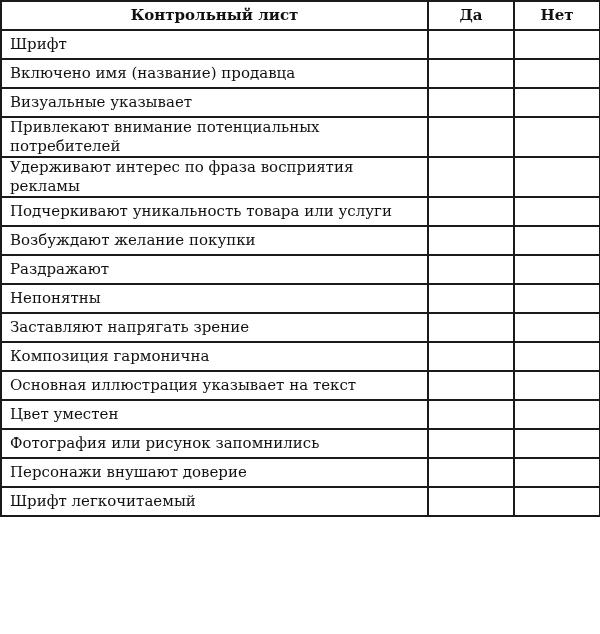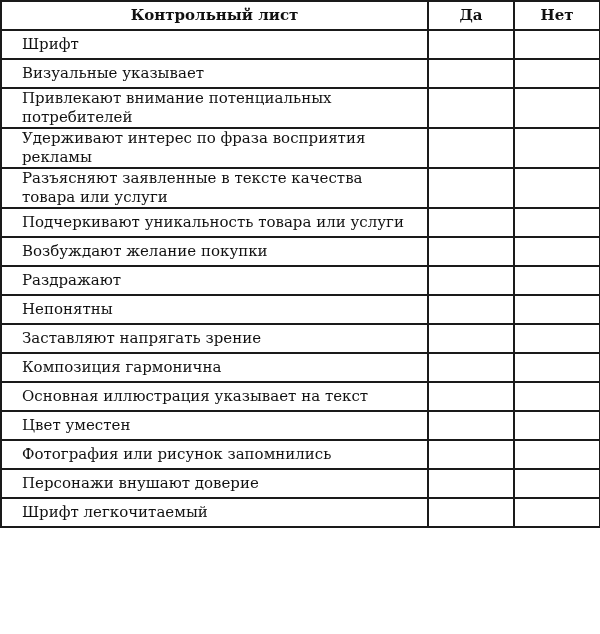--- a/index.html
+++ b/index.html
@@ -9,21 +9,21 @@
       position: absolute; left: 0; top: 0;
       width: 599px;
       border-collapse: collapse;
       table-layout: fixed;
       font-family: "DejaVu Serif", "Liberation Serif", serif;
       font-size: 15px;
       color: #111;
     }
     table.checklist td, table.checklist th {
       border: 2px solid #1a1a1a;
-      padding: 0 20px;
+      padding: 0 8px;
       vertical-align: middle;
       line-height: 19px;
       height: 27px;
       text-align: left;
       font-weight: normal;
     }
     table.checklist th { font-weight: bold; text-align: center; }
     td.section { font-weight: bold; }
     td.two-line { height: 46px; }
     col.c1 { width: 427px; }
@@ -48,36 +48,36 @@
         <th>Нет</th>
       </tr>
     </thead>
     <tbody id="rows">
       <tr>
           <td class="section">Шрифт</td>
           <td class="check"></td>
           <td class="check"></td>
         </tr>
       <tr>
+          <td>Включено имя (название) продавца</td>
+          <td class="check"></td>
+          <td class="check"></td>
+        </tr>
+      <tr>
           <td class="section">Визуальные указывает</td>
           <td class="check"></td>
           <td class="check"></td>
         </tr>
       <tr>
           <td>Привлекают внимание потенциальных потребителей</td>
           <td class="check"></td>
           <td class="check"></td>
         </tr>
       <tr>
           <td>Удерживают интерес по фраза восприятия рекламы</td>
-          <td class="check"></td>
-          <td class="check"></td>
-        </tr>
-      <tr>
-          <td class="two-line">Разъясняют заявленные в тексте качества товара или услуги</td>
           <td class="check"></td>
           <td class="check"></td>
         </tr>
       <tr>
           <td>Подчеркивают уникальность товара или услуги</td>
           <td class="check"></td>
           <td class="check"></td>
         </tr>
       <tr>
           <td>Возбуждают желание покупки</td>

